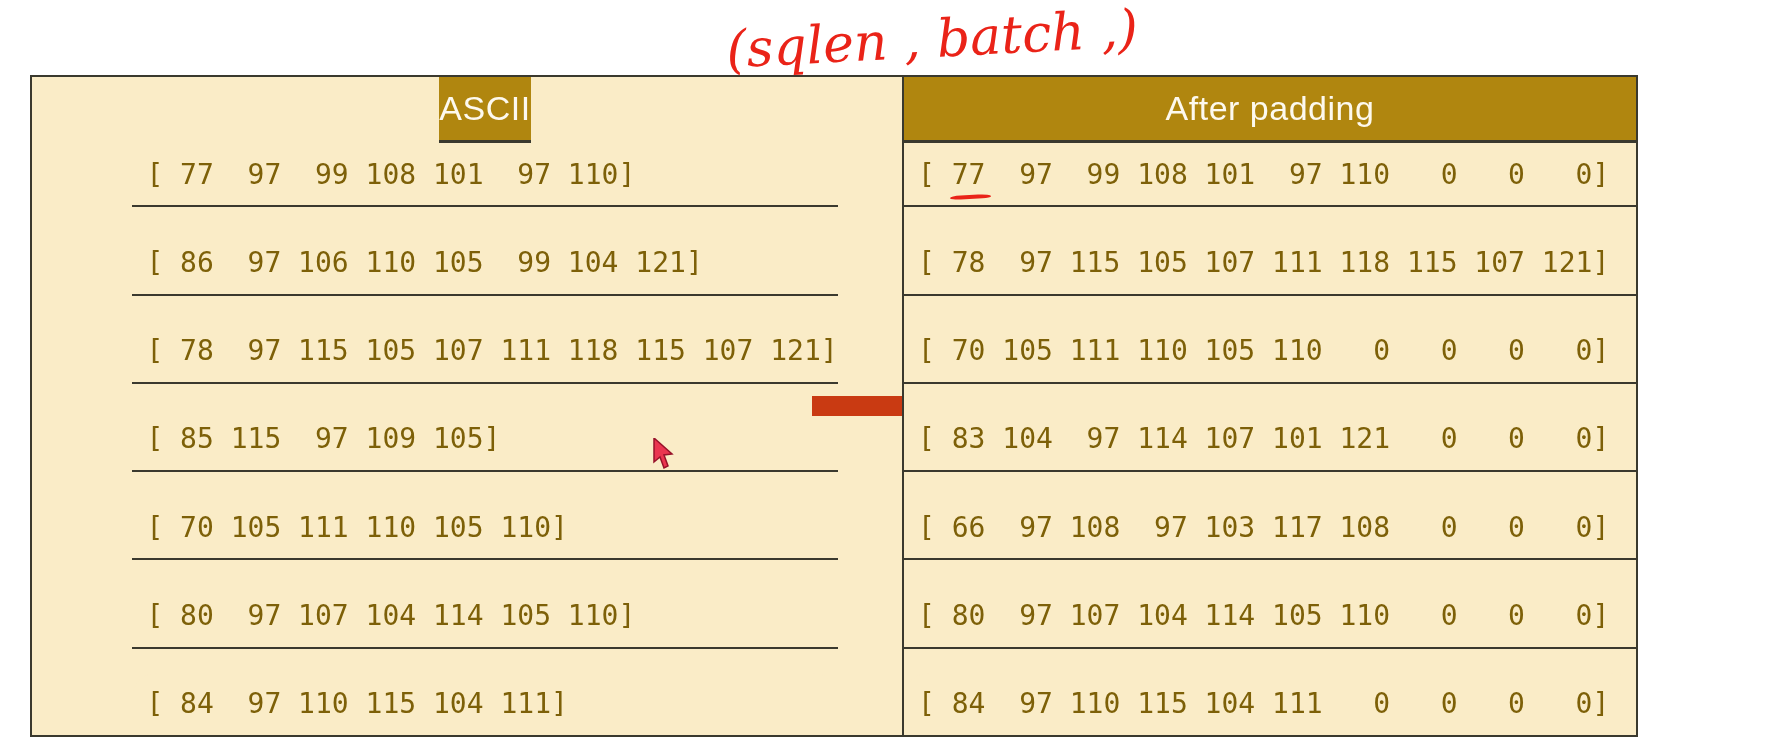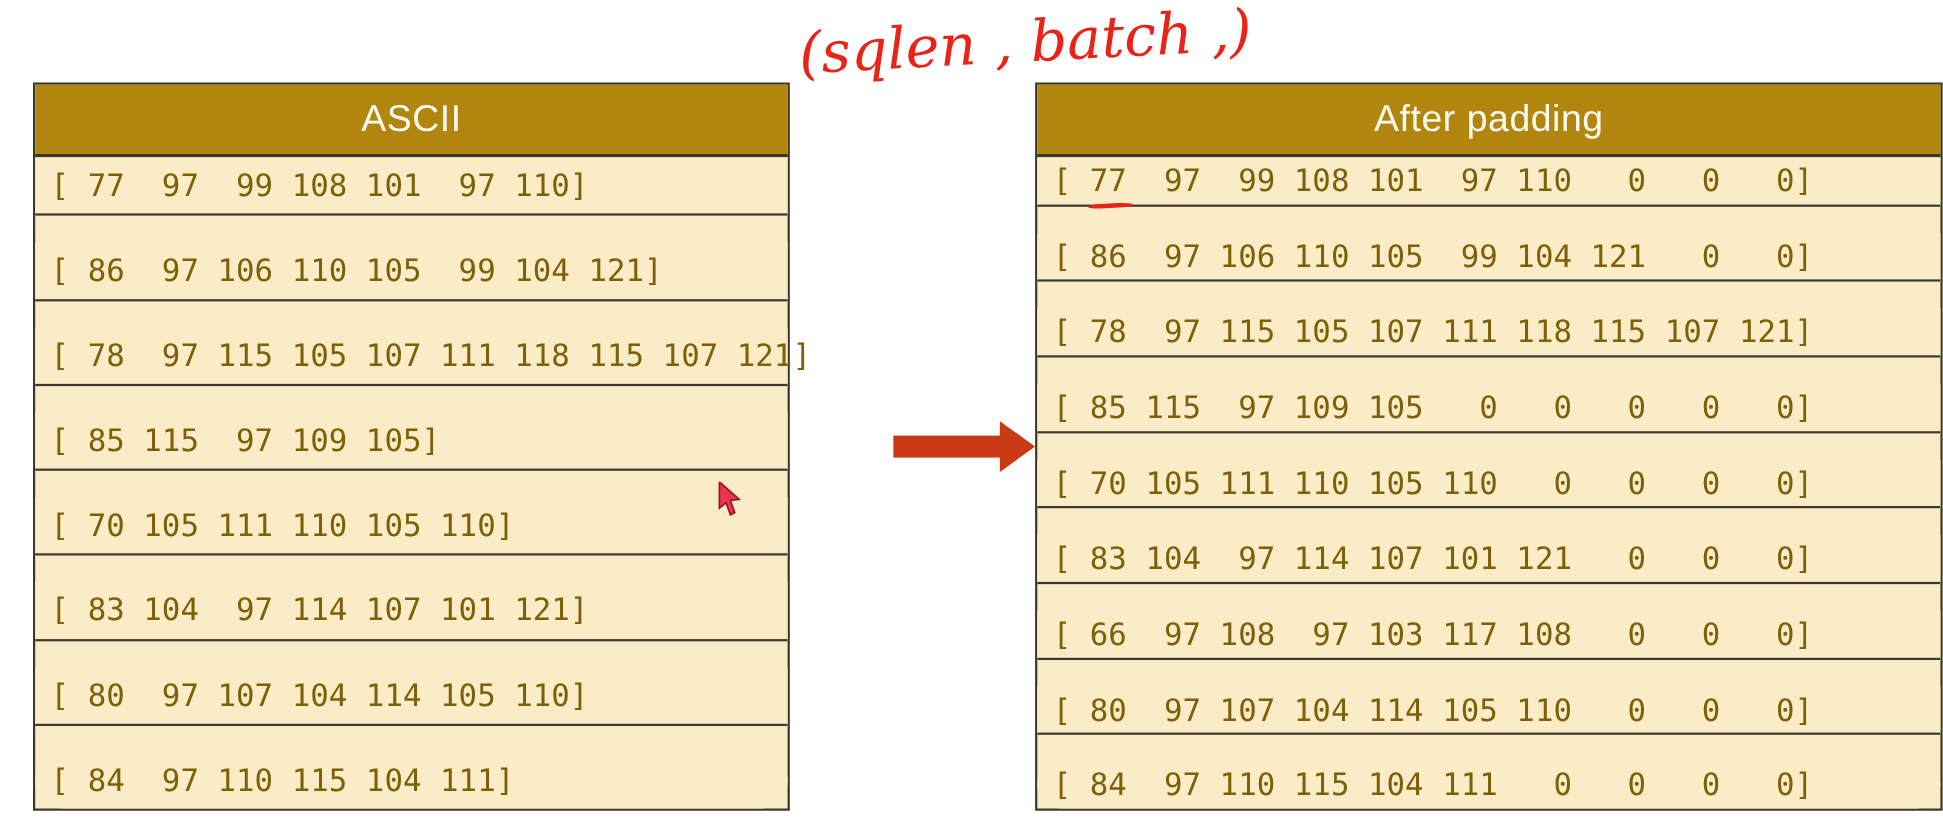--- a/index.html
+++ b/index.html
@@ -6,22 +6,22 @@
   body{
     width:1766px;height:753px;position:relative;overflow:hidden;
     background:#ffffff;font-family:"Liberation Sans",sans-serif;
   }
   .dtable{
     position:absolute;top:75px;height:662px;
     display:flex;flex-direction:column;
     border:2px solid var(--border);box-sizing:border-box;
     background:var(--row-bg);
   }
-  .dtable.left{left:30px;width:688px;}
-  .dtable.right{left:941px;width:825px;text-align:center;}
+  .dtable.left{left:30px;width:910px;align-items:center;}
+  .dtable.right{left:902px;width:736px;text-align:center;}
   .thead{
     height:66px;flex:0 0 66px;background:var(--header-bg);
     display:flex;align-items:center;justify-content:center;
     color:#fdf9ee;font-size:34px;letter-spacing:0.5px;
     border-bottom:3px solid var(--border);box-sizing:border-box;
   }
   .trows{flex:1;display:flex;flex-direction:column;gap:24px;}
   .trow{
     flex:1;display:flex;align-items:center;
     border-bottom:2px solid var(--border);box-sizing:border-box;
@@ -66,23 +66,20 @@
       <div class="trow">
         <span class="rowtext">[ <span>78</span>  <span>97</span> <span>115</span> <span>105</span> <span>107</span> <span>111</span> <span>118</span> <span>115</span> <span>107</span> <span>121</span>]</span>
       </div>
       <div class="trow">
         <span class="rowtext">[ <span>85</span> <span>115</span>  <span>97</span> <span>109</span> <span>105</span>]</span>
       </div>
       <div class="trow">
         <span class="rowtext">[ <span>70</span> <span>105</span> <span>111</span> <span>110</span> <span>105</span> <span>110</span>]</span>
       </div>
       <div class="trow">
-        <span class="rowtext">[ <span>83</span> <span>104</span>  <span>97</span> <span>114</span> <span>107</span> <span>101</span> <span>121</span>]</span>
-      </div>
-      <div class="trow">
         <span class="rowtext">[ <span>80</span>  <span>97</span> <span>107</span> <span>104</span> <span>114</span> <span>105</span> <span>110</span>]</span>
       </div>
       <div class="trow">
         <span class="rowtext">[ <span>84</span>  <span>97</span> <span>110</span> <span>115</span> <span>104</span> <span>111</span>]</span>
       </div>
     </div>
 </div>
 
 <div class="arrow-wrap">
   <svg width="129" height="50" viewBox="0 0 129 50">
@@ -91,27 +88,21 @@
   </svg>
 </div>
 
 <div class="dtable right">
   <div class="thead">After padding</div>
   <div class="trows">
       <div class="trow">
         <span class="rowtext">[ <span class="red-underline">77</span>  <span>97</span>  <span>99</span> <span>108</span> <span>101</span>  <span>97</span> <span>110</span>   <span>0</span>   <span>0</span>   <span>0</span>]</span>
       </div>
       <div class="trow">
-        <span class="rowtext">[ <span>86</span>  <span>97</span> <span>106</span> <span>110</span> <span>105</span>  <span>99</span> <span>104</span> <span>121</span>   <span>0</span>   <span>0</span>]</span>
-      </div>
-      <div class="trow">
         <span class="rowtext">[ <span>78</span>  <span>97</span> <span>115</span> <span>105</span> <span>107</span> <span>111</span> <span>118</span> <span>115</span> <span>107</span> <span>121</span>]</span>
-      </div>
-      <div class="trow">
-        <span class="rowtext">[ <span>85</span> <span>115</span>  <span>97</span> <span>109</span> <span>105</span>   <span>0</span>   <span>0</span>   <span>0</span>   <span>0</span>   <span>0</span>]</span>
       </div>
       <div class="trow">
         <span class="rowtext">[ <span>70</span> <span>105</span> <span>111</span> <span>110</span> <span>105</span> <span>110</span>   <span>0</span>   <span>0</span>   <span>0</span>   <span>0</span>]</span>
       </div>
       <div class="trow">
         <span class="rowtext">[ <span>83</span> <span>104</span>  <span>97</span> <span>114</span> <span>107</span> <span>101</span> <span>121</span>   <span>0</span>   <span>0</span>   <span>0</span>]</span>
       </div>
       <div class="trow">
         <span class="rowtext">[ <span>66</span>  <span>97</span> <span>108</span>  <span>97</span> <span>103</span> <span>117</span> <span>108</span>   <span>0</span>   <span>0</span>   <span>0</span>]</span>
       </div>

